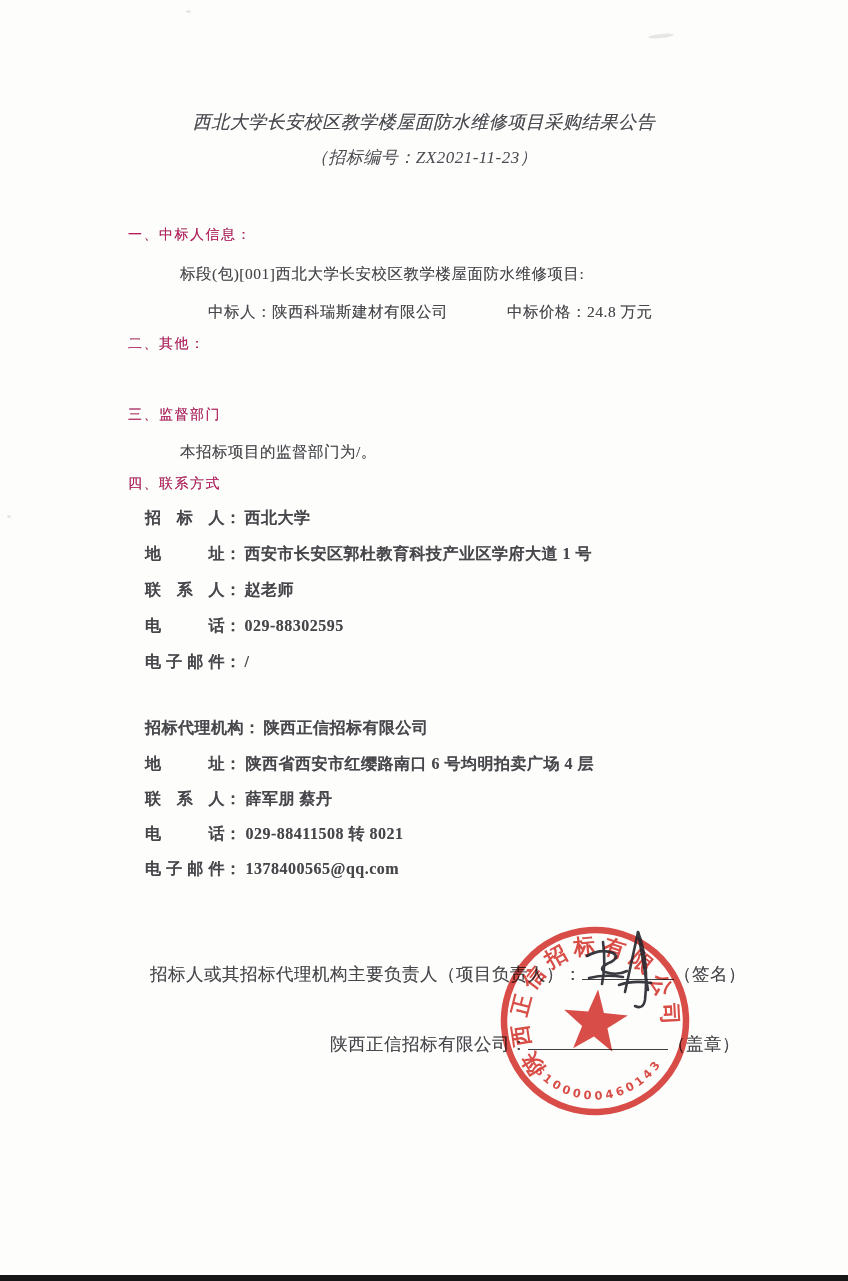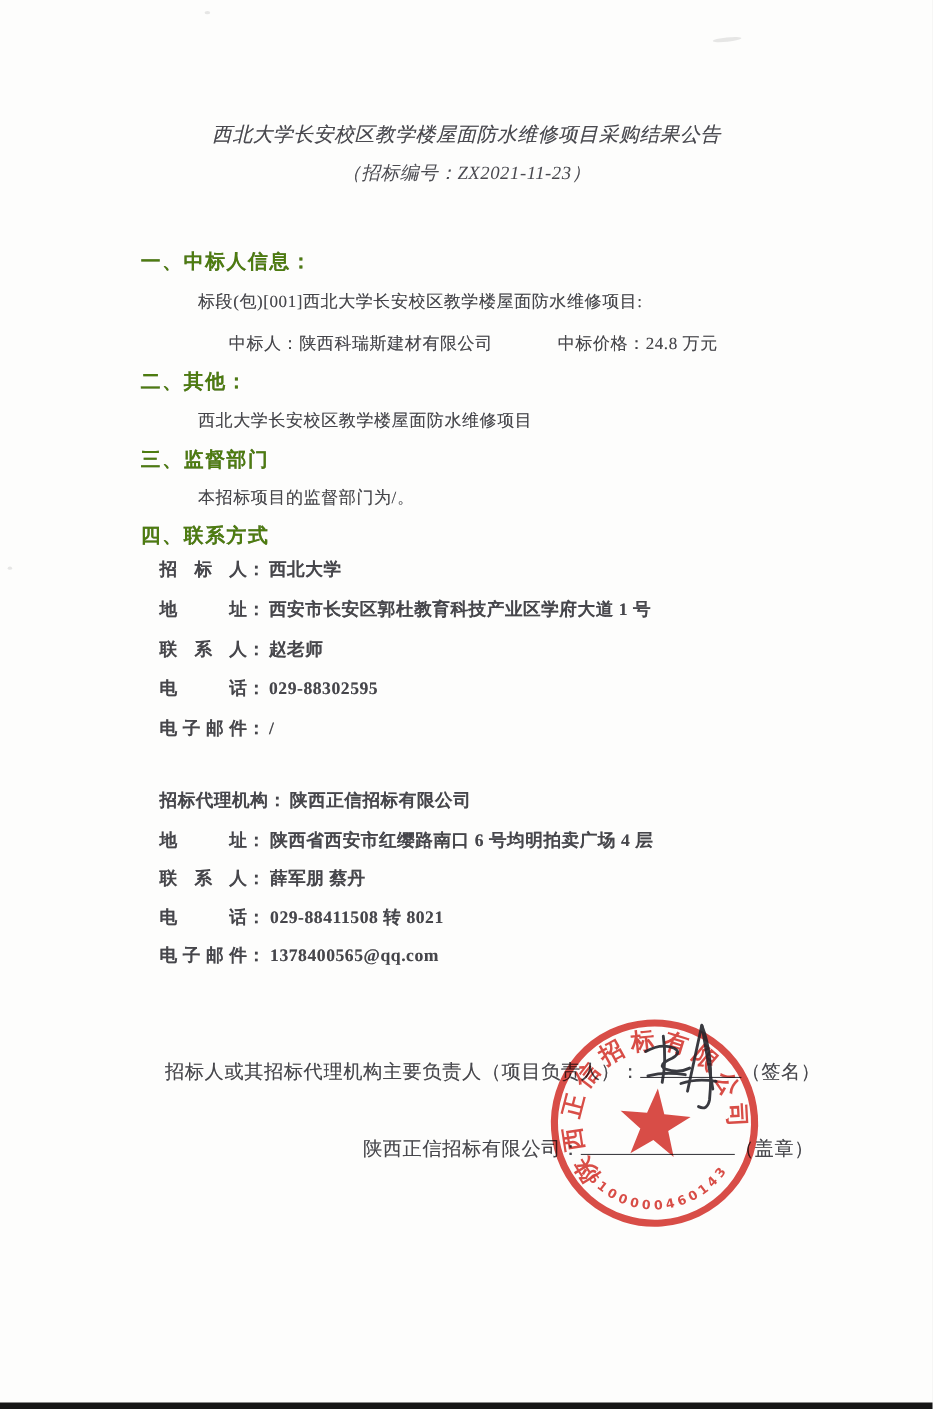--- a/index.html
+++ b/index.html
@@ -9,21 +9,21 @@
     margin:0 auto;
     background:#fdfdfc;
     overflow:hidden;
     font-family:"Liberation Serif","DejaVu Serif",serif;
     color:#46464b;
   }
   .abs{position:absolute;white-space:nowrap;}
   .center{left:0;width:848px;text-align:center;font-style:italic;}
   .doc-title{top:110px;font-size:18px;color:#4a4a50;letter-spacing:.5px;text-shadow:0 0 .5px rgba(74,74,80,.55);}
   .doc-subtitle{top:146px;font-size:17px;color:#4a4a50;letter-spacing:.5px;}
-  .heading{left:128px;font-size:18px;font-weight:bold;color:#4d7c0f;letter-spacing:1.5px;text-shadow:0 0 .4px rgba(48,48,54,.5);}
+  .heading{left:128px;font-size:14px;font-weight:normal;color:#be185d;letter-spacing:1.5px;text-shadow:0 0 .4px rgba(48,48,54,.5);}
   .body-line{left:145px;font-size:15.5px;letter-spacing:.5px;text-shadow:0 0 .4px rgba(70,70,75,.45);margin-left:35px;}
   .contact-row{left:145px;font-size:16px;letter-spacing:.5px;text-shadow:0 0 .4px rgba(70,70,75,.45);font-weight:bold;}
   .jlabel{display:inline-block;width:80px;text-align:justify;text-align-last:justify;}
   .val{margin-left:3px;}
   .val-wide{margin-left:4px;}
   .sig-row{font-size:17.5px;color:#47474c;letter-spacing:.5px;text-shadow:0 0 .4px rgba(70,70,75,.45);}
   .sig-line{display:inline-block;height:1.05em;border-bottom:1.6px solid #3f3f44;vertical-align:baseline;}
   .sig-line-1{width:92px;}
   .sig-line-2{width:140px;}
   .seal{
@@ -43,21 +43,20 @@
   <div class="abs center doc-subtitle">（招标编号：ZX2021-11-23）</div>
 
   <div class="abs heading" style="top:226px">一、中标人信息：</div>
   <div class="abs body-line" style="top:264px">标段(包)[001]西北大学长安校区教学楼屋面防水维修项目:</div>
   <div class="abs" style="top:302px;left:0;width:848px;">
     <span class="abs body-line" style="left:173px;top:0"><span>中标人：</span><span>陕西科瑞斯建材有限公司</span></span>
     <span class="abs body-line" style="left:472px;top:0"><span>中标价格：</span><span>24.8 万元</span></span>
   </div>
 
   <div class="abs heading" style="top:335px">二、其他：</div>
-  <div class="abs body-line" style="top:372px">西北大学长安校区教学楼屋面防水维修项目</div>
 
   <div class="abs heading" style="top:406px">三、监督部门</div>
   <div class="abs body-line" style="top:442px">本招标项目的监督部门为/。</div>
 
   <div class="abs heading" style="top:475px">四、联系方式</div>
 
   <div class="abs contact-row" style="top:508px"><span class="jlabel">招标人</span><span>：</span><span class="val">西北大学</span></div>
   <div class="abs contact-row" style="top:544px"><span class="jlabel">地址</span><span>：</span><span class="val">西安市长安区郭杜教育科技产业区学府大道 1 号</span></div>
   <div class="abs contact-row" style="top:580px"><span class="jlabel">联系人</span><span>：</span><span class="val">赵老师</span></div>
   <div class="abs contact-row" style="top:616px"><span class="jlabel">电话</span><span>：</span><span class="val">029-88302595</span></div>

